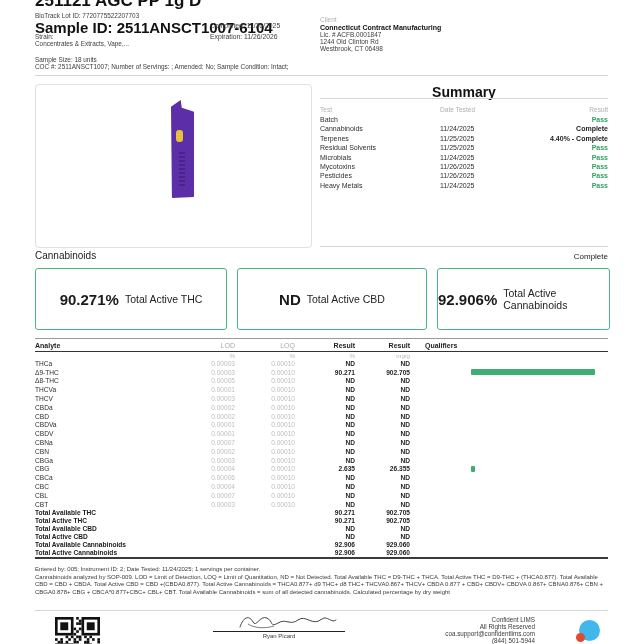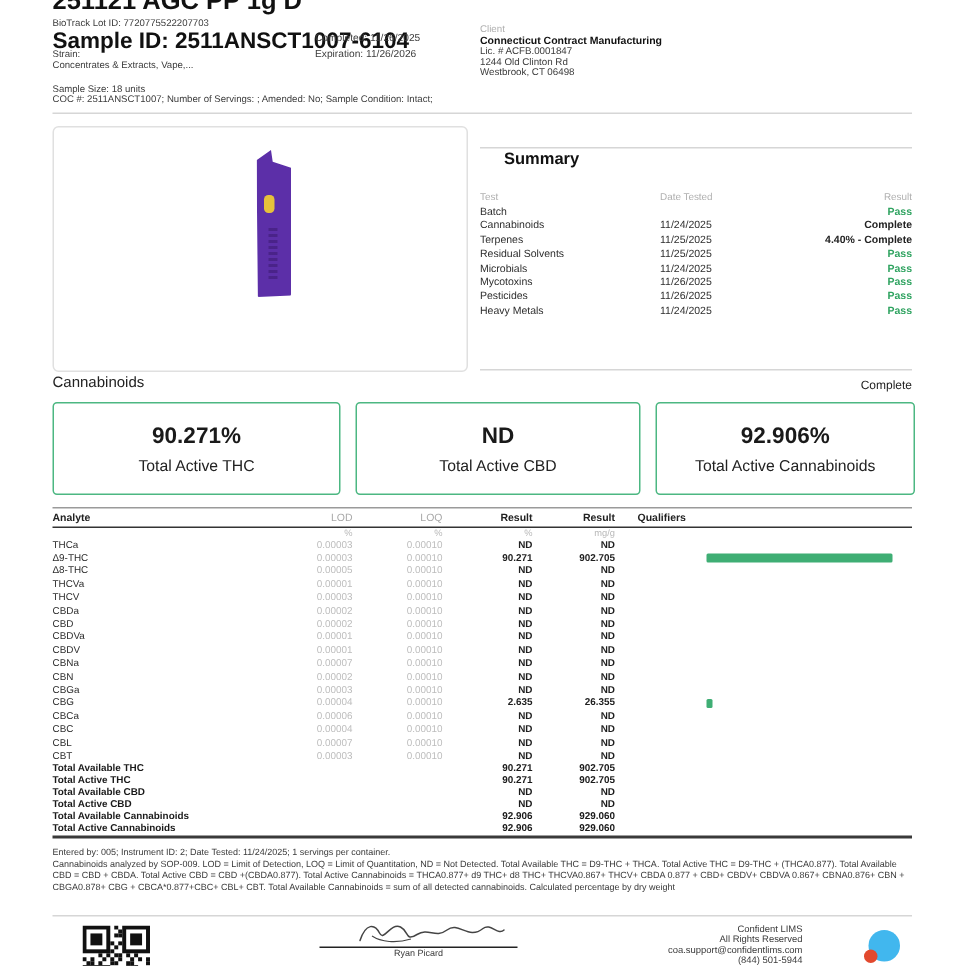--- a/index.html
+++ b/index.html
@@ -28,34 +28,34 @@
   
   .img-box{left:35px;top:84px;width:275px;height:162px;border:1px solid #e0e0e0;border-radius:4px;}
   .vape{position:absolute;left:135px;top:15px;width:23px;height:98px;background:#5c2fa8;
         clip-path:polygon(0 7%,42% 0,47% 8%,100% 12%,100% 99%,4% 100%);border-radius:2px;}
   .vape-btn{position:absolute;left:5px;top:30px;width:7px;height:12px;background:#e6c13b;border-radius:3px;}
   .vape-text{position:absolute;left:8px;top:52px;width:6px;height:34px;opacity:.55;
         background:repeating-linear-gradient(#3b1970 0 2px,transparent 2px 4px);}
 
   
   .summary{left:320px;top:84px;width:288px;}
-  .summary h2{margin:16px;font-size:11px;color:#111;}
+  .summary h2{margin:0;font-size:14px;color:#111;text-align:center;}
   .summary .shead{display:grid;grid-template-columns:120px 95px 1fr;font-size:6.6px;color:#b0b0b0;
         margin-top:6px;padding-bottom:2px;}
   .srow{display:grid;grid-template-columns:120px 95px 1fr;font-size:7px;line-height:9.4px;color:#2e2e2e;}
   .srow .res{text-align:right;font-weight:bold;}
   .sum-bottom{left:320px;top:246px;width:288px;}
 
   
   .cann-title{left:35px;top:250px;font-size:10px;color:#222;}
   .cann-status{right:36px;top:252px;font-size:8px;color:#222;}
 
   
   .card{position:absolute;top:268px;height:60px;border:1.5px solid #4cb782;border-radius:3px;
-        display:flex;flex-direction:column;align-items:center;justify-content:center;gap:6px;background:#fff;}
+        display:flex;flex-direction:row;align-items:center;justify-content:center;gap:6px;background:#fff;}
   .card .val{font-size:15px;font-weight:bold;color:#1a1a1a;}
   .card .cl{font-size:10.5px;color:#222;}
 
   
   .atable{left:35px;top:338px;width:573px;}
   .agrid{display:grid;grid-template-columns:140px 60px 60px 60px 55px 61px 137px;align-items:center;}
   .ahead{border-top:1px solid #9a9a9a;border-bottom:1px solid #333;height:12px;font-size:7px;font-weight:bold;color:#222;}
   .ahead .q{padding-left:15px;}
   .aunits{height:7px;font-size:6.2px;color:#b8b8b8;}
   .arow{height:8.8px;font-size:6.6px;}

